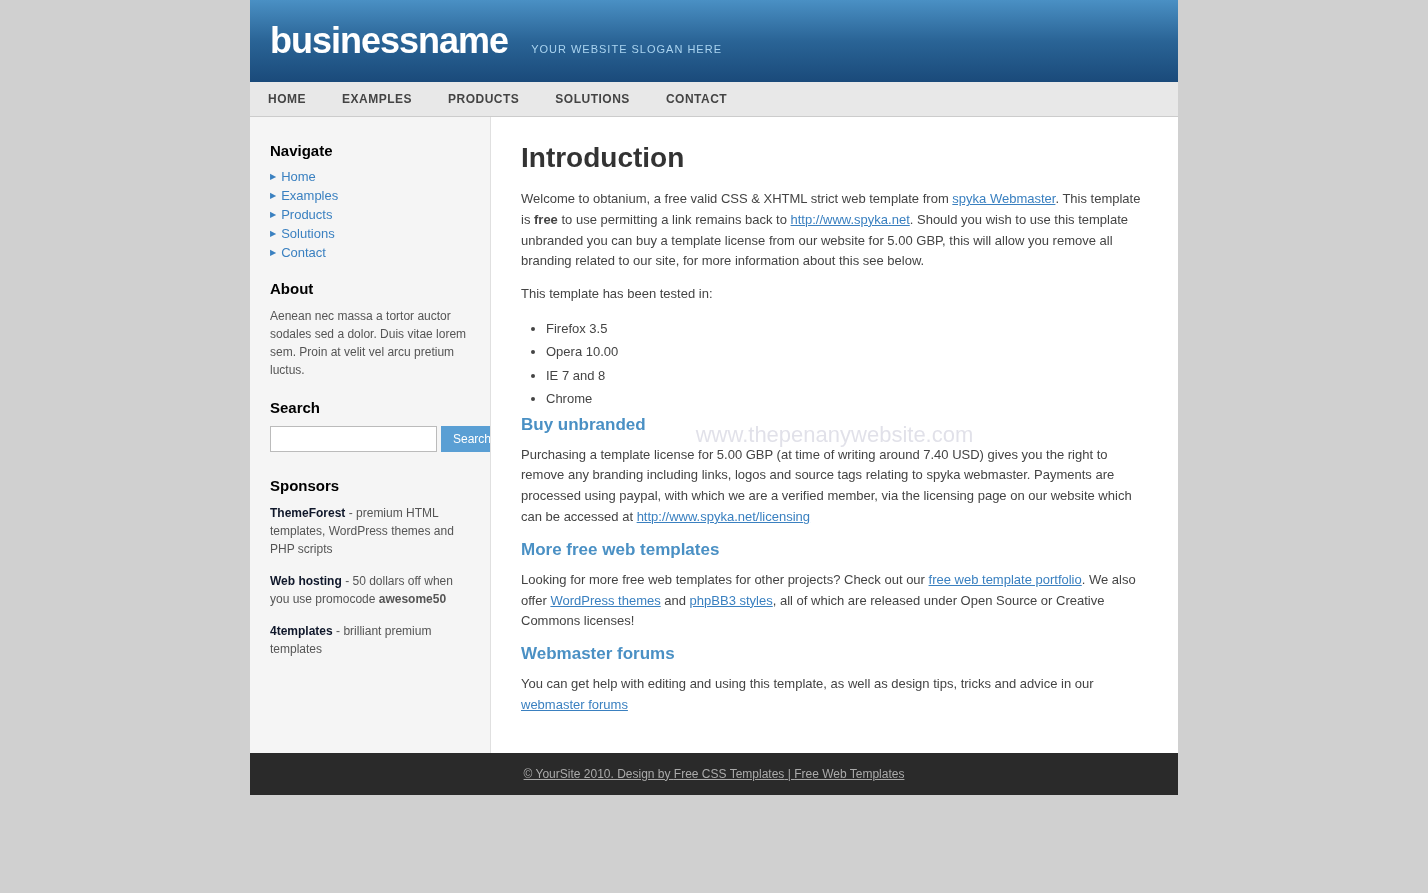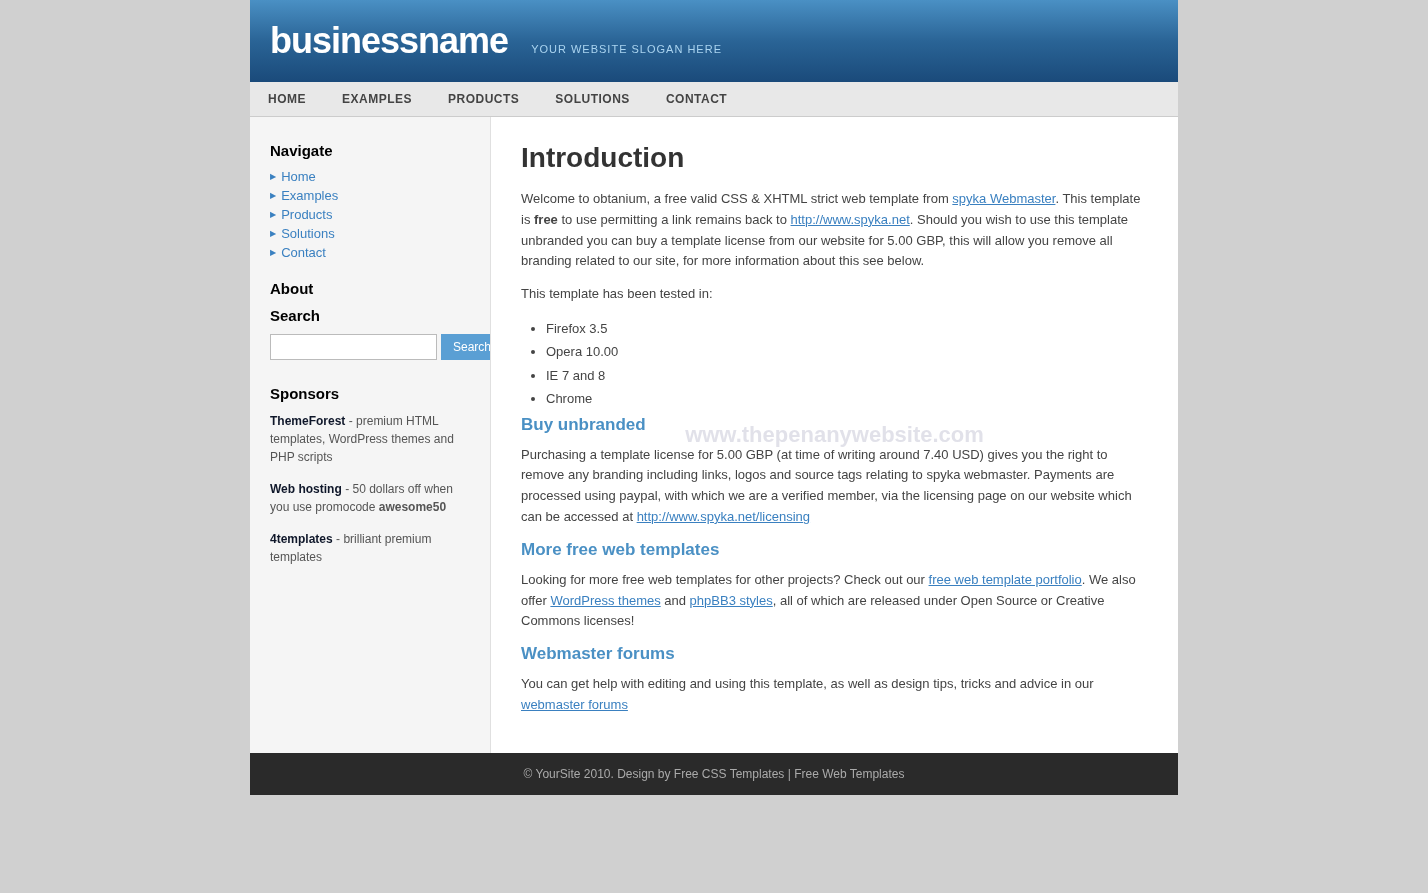--- a/index.html
+++ b/index.html
@@ -181,35 +181,36 @@
       margin-bottom: 10px;
     }
     
     .watermark {
       position: absolute;
       top: 50%;
       left: 50%;
       transform: translate(-50%, -50%);
       color: rgba(180, 180, 200, 0.4);
       font-size: 22px;
-      font-weight: bold;
+      font-weight: normal;
       pointer-events: none;
       white-space: nowrap;
       z-index: 10;
     }
     .main-relative {
       position: relative;
     }
     
     #footer {
       background-color: #2a2a2a;
       color: #aaa;
       text-align: center;
       padding: 14px;
       font-size: 12px;
+      text-decoration: underline;
     }
     #footer a {
       color: #aaa;
       text-decoration: none;
     }
   </style>
 </head>
 <body>
 
 <div id="wrapper">
@@ -259,20 +260,21 @@
         </li>
         <li>
           <a href="#">Solutions</a>
         </li>
         <li>
           <a href="#">Contact</a>
         </li>
       </ul>
 
       <h3>About</h3>
+      <p class="about-text">Aenean nec massa a tortor auctor sodales sed a dolor. Duis vitae lorem sem. Proin at velit vel arcu pretium luctus.</p>
 
       <div class="search-section">
         <h3>Search</h3>
         <div class="search-row">
           <input type="text" style="">
           <button>Search</button>
         </div>
       </div>
 
       <div class="sponsors-section">

